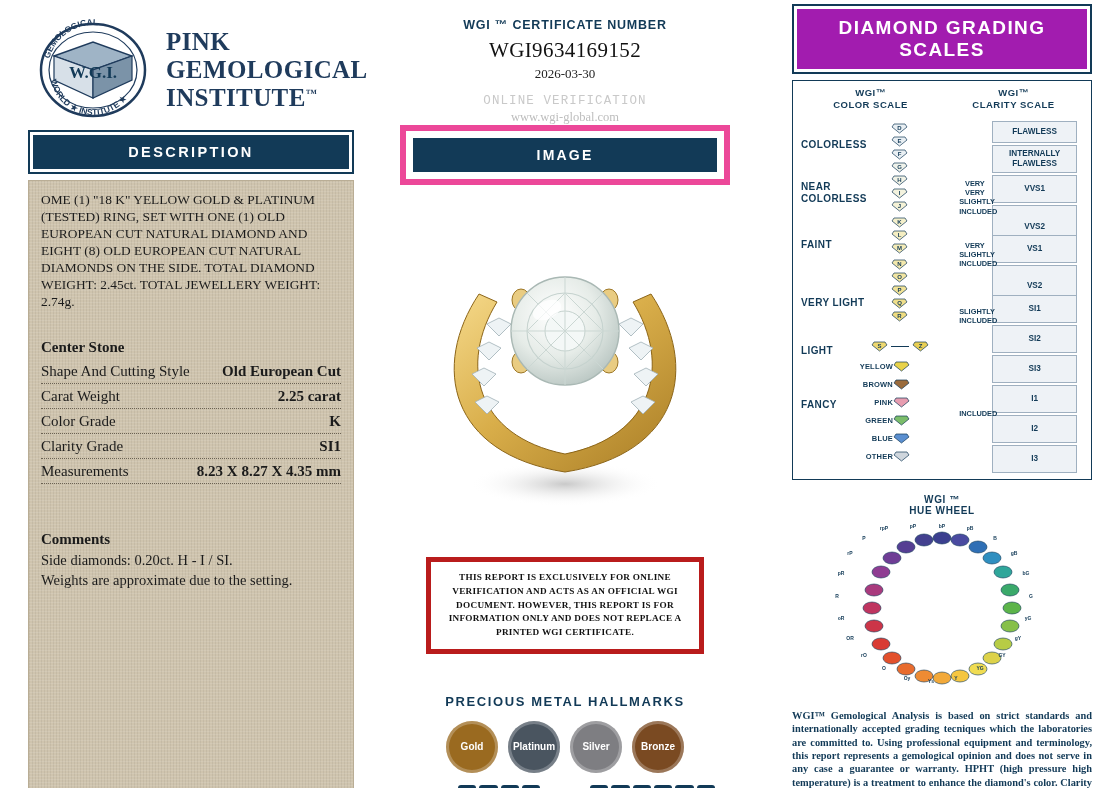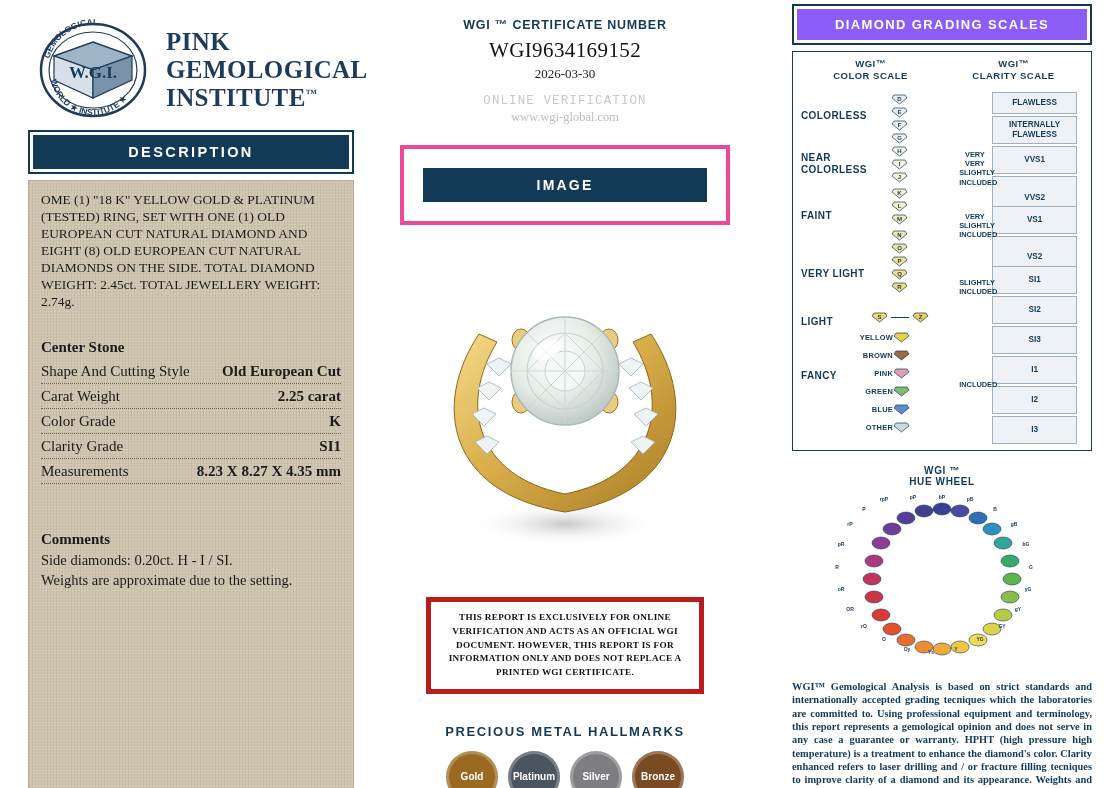--- a/index.html
+++ b/index.html
@@ -53,49 +53,49 @@
   .comments-line { font-size:14.5px; line-height:1.35; }
 
   
   .col-center { position:absolute; left:400px; top:18px; width:330px; text-align:center; }
   .cert-label { font-family:"Liberation Sans", sans-serif; font-weight:bold; font-size:12.5px; letter-spacing:.8px; color:#123a57; }
   .cert-number { font-family:"Liberation Serif", serif; font-size:21px; letter-spacing:.4px; margin-top:6px; color:#111; }
   .cert-date { font-size:13px; margin-top:3px; color:#222; }
   .online-verif { font-family:Liberation Mono, monospace; font-size:12.5px; letter-spacing:1.1px; color:#c9c9c9; margin-top:12px; }
   .online-url { font-family:"Liberation Serif", serif; font-size:12.5px; color:#bdbdbd; margin-top:2px; }
 
-  .image-band-wrap { margin-top:20px; border:4px solid #ec4899; padding:19px; }
+  .image-band-wrap { border:6px solid #ec4899; padding:7px; }
   .image-band { background:#123a57; color:#fff; font-family:"Liberation Sans", sans-serif;
                 font-weight:bold; letter-spacing:2.2px; font-size:14px; padding:9px 0; }
 
   .ring-box { height:360px; display:flex; align-items:center; justify-content:center; margin-top:6px; }
 
   .notice { margin:6px auto 0 auto; width:278px; border:5px solid #b91c1c; padding:9px 8px;
             font-family:"Liberation Serif", serif; font-weight:bold; font-size:9.2px;
             line-height:1.5; letter-spacing:.3px; text-align:center; color:#111; }
 
-  .hallmark-title { margin-top:30px; font-family:"Liberation Sans", sans-serif; font-weight:bold;
+  .hallmark-title { margin-top:40px; font-family:"Liberation Sans", sans-serif; font-weight:bold;
                     font-size:13px; letter-spacing:1.6px; color:#123a57; }
 
   .metal-coins { display:flex; justify-content:center; gap:10px; margin-top:12px; }
   .coin { width:52px; height:52px; border-radius:50%; display:flex; align-items:center; justify-content:center;
           font-family:"Liberation Sans", sans-serif; font-weight:bold; font-size:10px; color:#fff;
           box-shadow:inset 0 0 0 3px rgba(255,255,255,.25); }
 
   .hallmark-table { margin:12px auto 0 auto; width:300px; font-family:"Liberation Sans", sans-serif; font-size:6.5px; color:#123a57; }
   .hm-row { display:flex; align-items:center; gap:3px; margin-bottom:6px; }
   .hm-label { width:40px; font-weight:bold; font-size:6.2px; letter-spacing:.3px; text-align:left; }
   .hm-pill { background:#123a57; color:#fff; border-radius:3px; padding:2px 4px; font-size:6.2px; font-weight:bold; }
   .hm-shape { width:18px; height:11px; background:#123a57; border-radius:6px/5px; display:inline-block; }
   .hm-half { flex:1; display:flex; align-items:center; gap:3px; }
 
   
   .col-right { position:absolute; left:792px; top:4px; width:300px; }
-  .scales-band { background:#8b5cf6; color:#fff; text-align:center; font-family:"Liberation Sans", sans-serif;
-                 font-weight:bold; letter-spacing:1.4px; font-size:13px; padding:8px 0; }
+  .scales-band { background:#a21caf; color:#fff; text-align:center; font-family:"Liberation Sans", sans-serif;
+                 font-weight:bold; letter-spacing:1.4px; font-size:19px; padding:8px 0; }
   .scales-band-wrap { border:2px solid #123a57; padding:3px; }
 
   .scales-box { margin-top:6px; border:1px solid #123a57; height:400px; position:relative; padding:6px 6px; }
   .scale-head { display:flex; }
   .scale-head > div { flex:1; text-align:center; font-family:"Liberation Sans", sans-serif;
                       font-weight:bold; font-size:9.5px; color:#123a57; line-height:1.25; letter-spacing:.5px; }
 
   .scale-body { display:flex; margin-top:6px; height:352px; }
   .color-col { width:56%; position:relative; }
   .clarity-col { width:44%; position:relative; border-left:0; }

